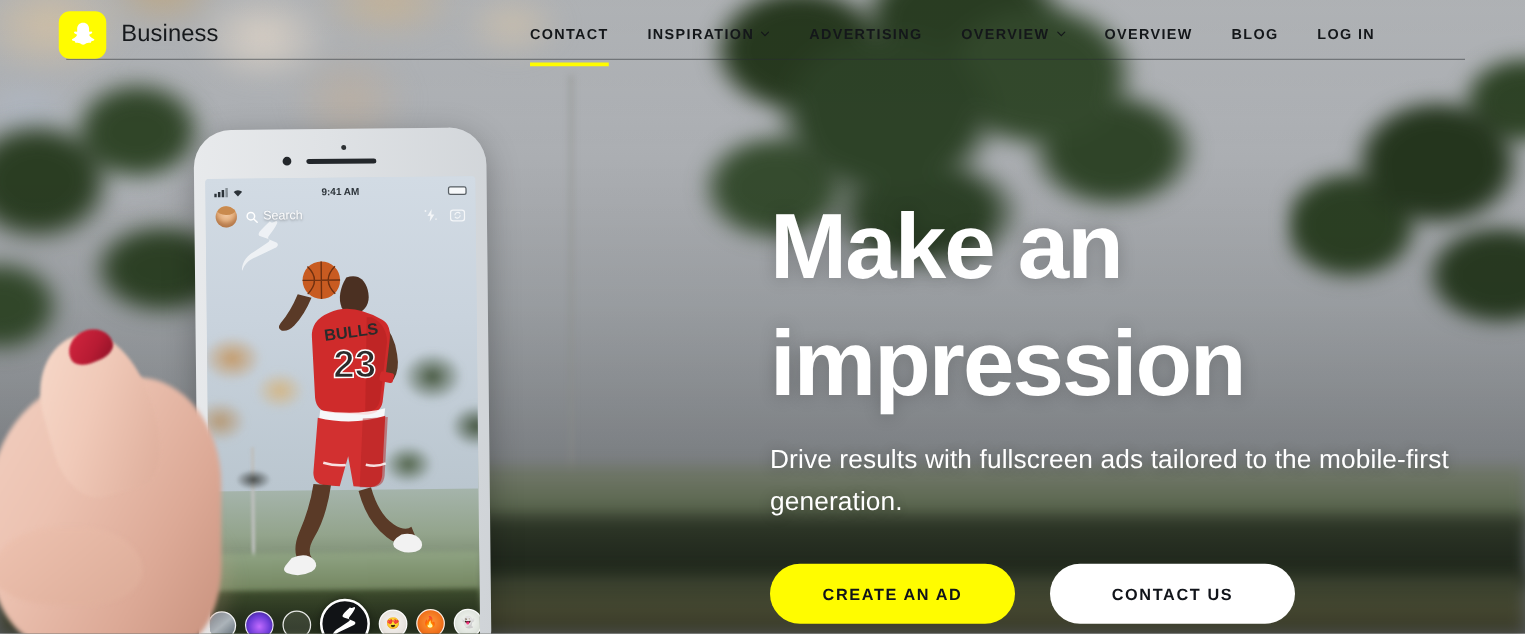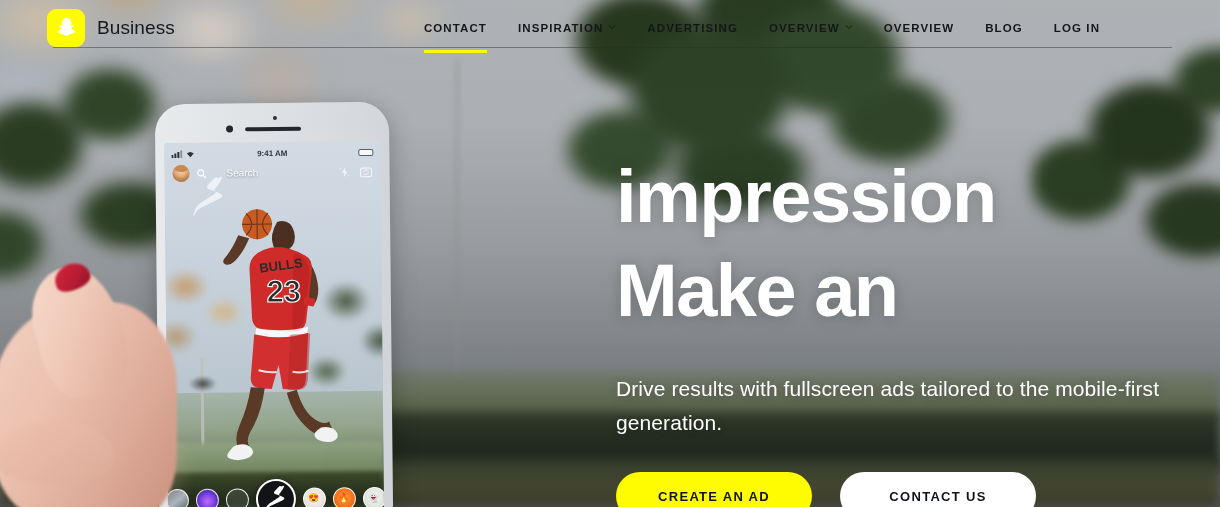--- a/index.html
+++ b/index.html
@@ -127,21 +127,21 @@
     background: rgba(40,44,48,.45); z-index: 39;
   }
 
   
   .hero-copy { position: absolute; left: 616px; top: 150px; z-index: 30; width: 570px; }
   .hero-title {
     font-size: 74px; line-height: 94px; font-weight: bold; color: #ffffff;
     letter-spacing: -1.5px; text-shadow: 0 1px 14px rgba(0,0,0,.22);
   }
   .hero-sub {
-    margin-top: 34px; font-size: 21px; line-height: 34px; color: #ffffff;
+    margin-top: 13px; font-size: 21px; line-height: 34px; color: #ffffff;
     letter-spacing: .1px; text-shadow: 0 1px 10px rgba(0,0,0,.3); max-width: 556px;
   }
   .hero-btns { margin-top: 32px; display: flex; gap: 28px; }
   .btn {
     height: 48px; border-radius: 26px; display: flex; align-items: center; justify-content: center;
     font-size: 13px; font-weight: bold; letter-spacing: 1.3px; color: #11141a;
     cursor: pointer; border: none; padding: 0 34px; white-space: nowrap;
   }
   .btn-primary { background: #FFFC00; min-width: 196px; }
   .btn-secondary { background: #ffffff; min-width: 196px; }
@@ -203,21 +203,21 @@
   
   .scr-top-row { position: absolute; left: 0; right: 0; top: 22px; display: flex; align-items: center; padding: 0 8px; gap: 7px; }
   .bitmoji {
     width: 17px; height: 17px; border-radius: 50%;
     background: radial-gradient(circle at 50% 38%, #f2c9a4 0%, #e0a874 55%, #b97a46 100%);
     box-shadow: inset 0 -4px 3px rgba(150,90,50,.45);
     position: relative; overflow: hidden;
   }
   .bitmoji::after { content:""; position:absolute; left:1px; top:-1px; width:15px; height:8px; border-radius:50%;
     background:#c98a4e; }
-  .search-pill { display: flex; align-items: center; gap: 20px; color: rgba(255,255,255,.95);
+  .search-pill { display: flex; align-items: center; gap: 4px; color: rgba(255,255,255,.95);
     font-size: 10px; text-shadow: 0 1px 2px rgba(0,0,0,.35); }
   .scr-icons { margin-left: auto; display: flex; align-items: center; gap: 9px; opacity: .85; }
 
   
   .jordan { position: absolute; left: 36px; top: 60px; width: 150px; height: 290px; }
 
   
   .carousel {
     position: absolute; left: 0; right: 0; bottom: 0; height: 48px;
     display: flex; align-items: center; justify-content: center; gap: 7px;
@@ -404,22 +404,22 @@
   <div class="hand">
     <div class="hand-glow"></div>
     <div class="palm"></div>
     <div class="finger-2"></div>
     <div class="thumb"></div>
     <div class="nail"></div>
   </div>
 
   <div class="hero-copy">
     <div class="hero-title">
+      <div>Make an</div>
       <div>impression</div>
-      <div>Make an</div>
     </div>
     <div class="hero-sub">Drive results with fullscreen ads tailored to the mobile-first generation.</div>
     <div class="hero-btns">
       <button class="btn btn-primary">CREATE AN AD</button>
       <button class="btn btn-secondary">CONTACT US</button>
     </div>
   </div>
 
   <div class="nav-divider"></div>
   <div class="nav">

